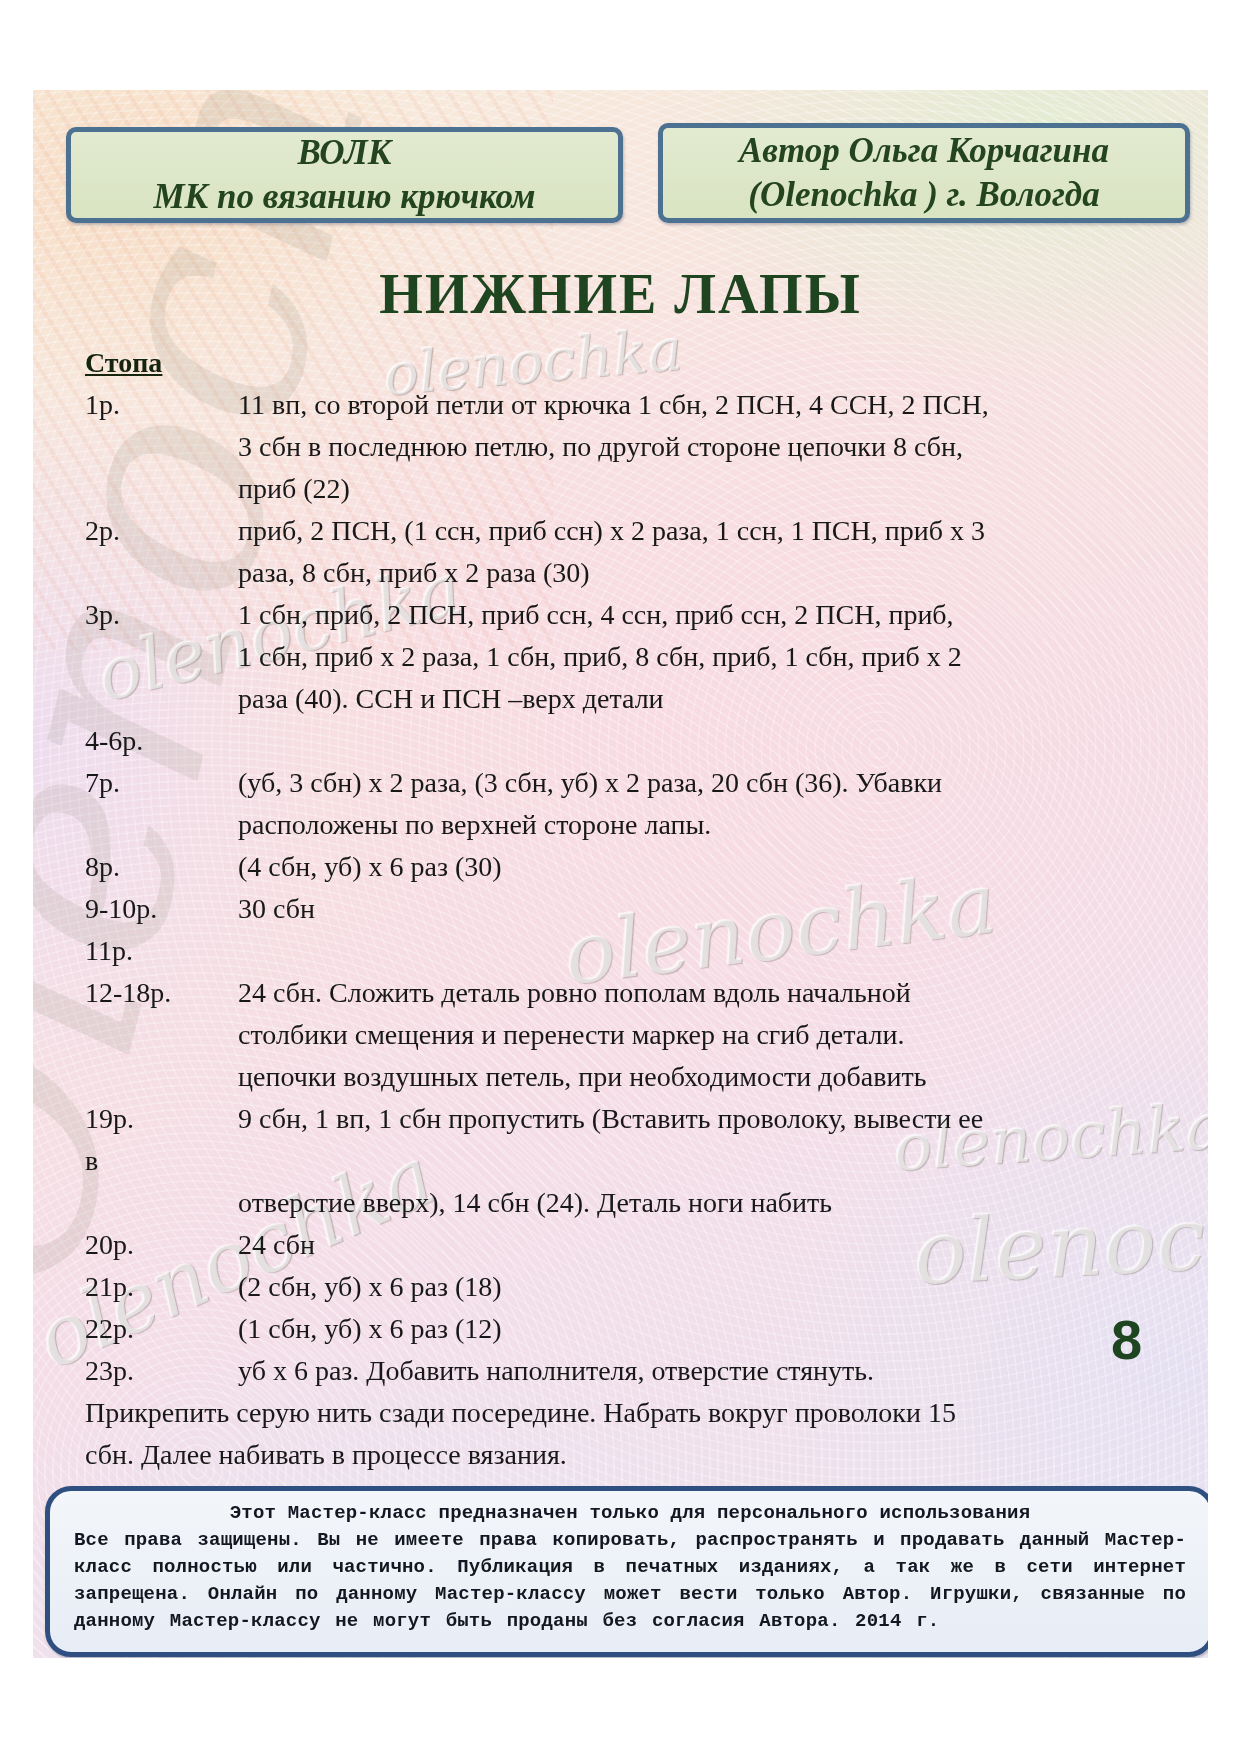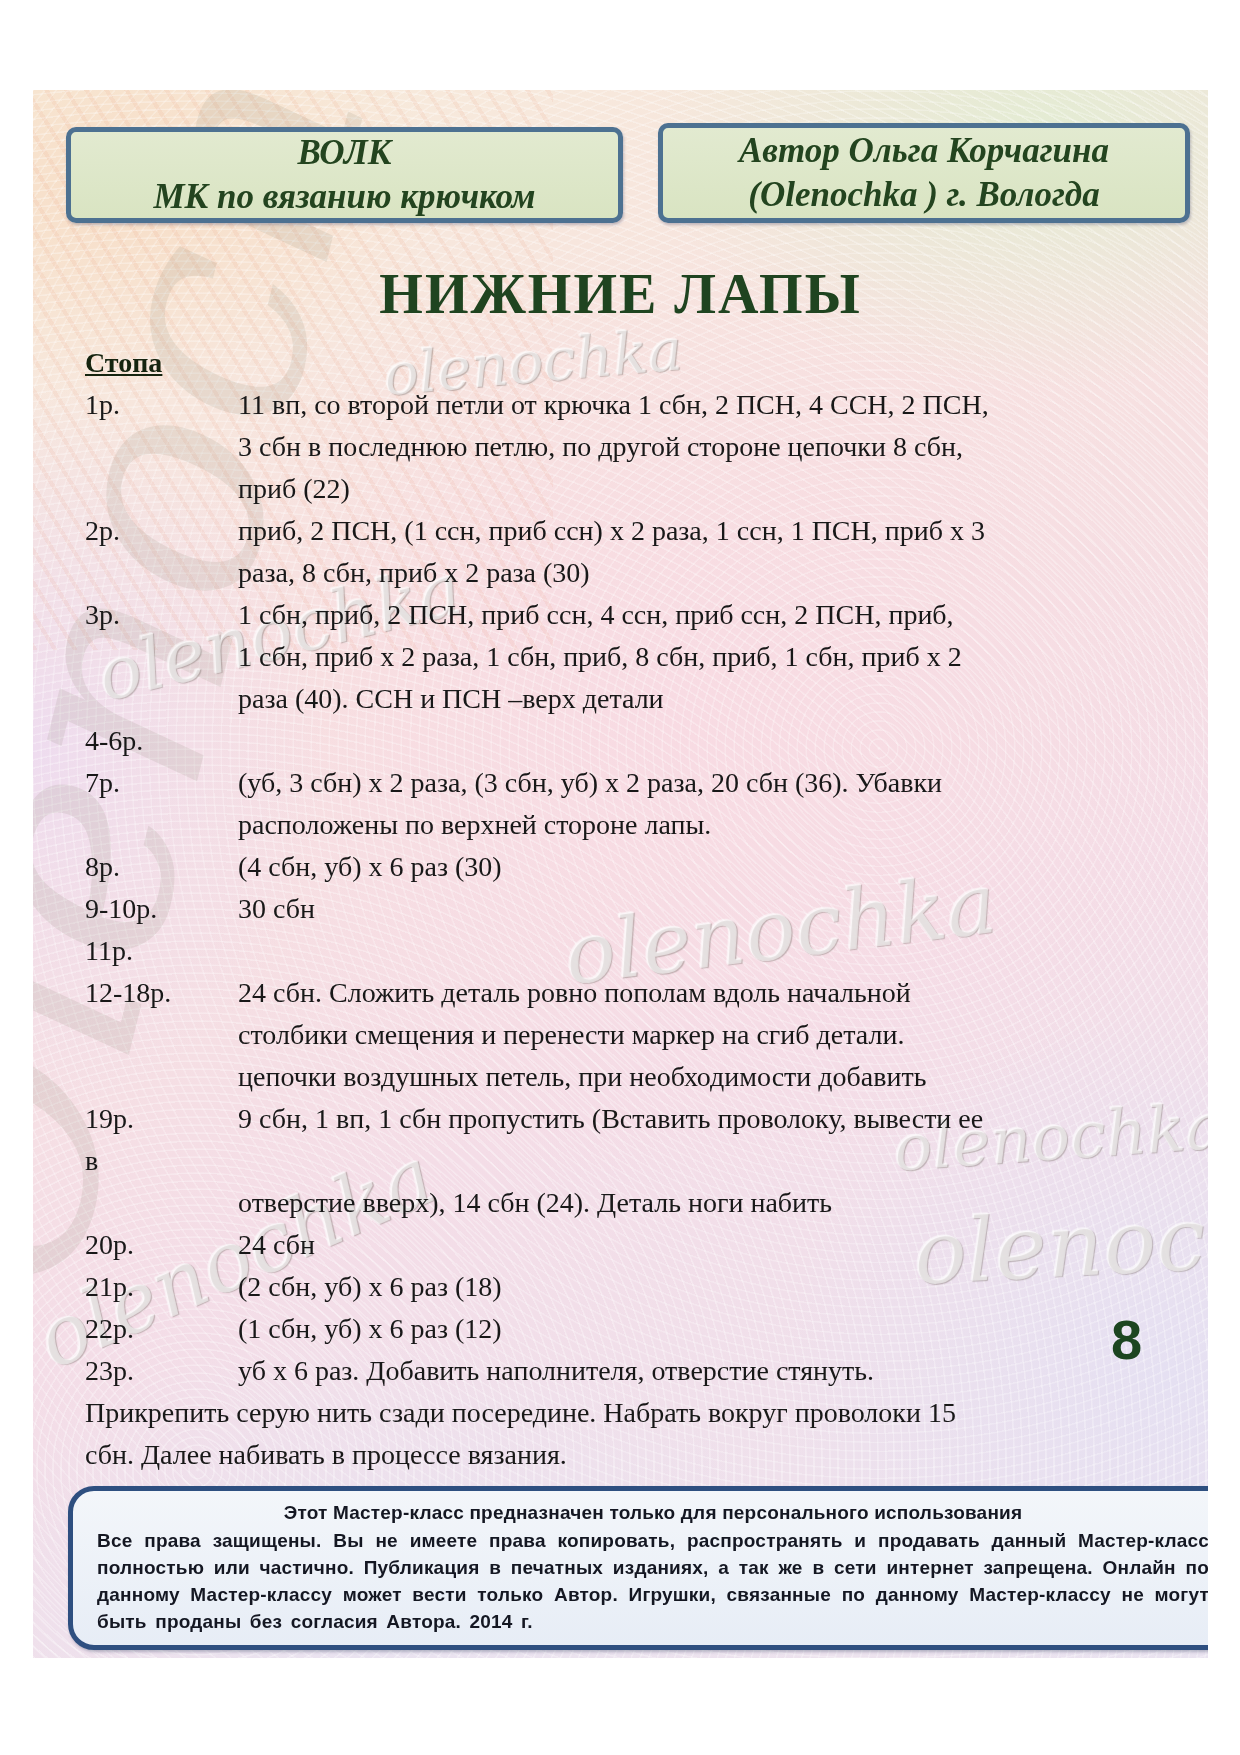--- a/index.html
+++ b/index.html
@@ -57,26 +57,26 @@
   .row .lbl{flex:0 0 153px;line-height:42px;white-space:nowrap;}
   .row .lines{flex:1 1 auto;min-width:0;}
   .row .lines div{line-height:42px;white-space:nowrap;}
   .sec-head{font-weight:bold;text-decoration:underline;line-height:42px;color:#15240f;}
   .closing div{line-height:42px;white-space:nowrap;}
   .pagenum{
     position:absolute;left:1078px;top:1222px;font-family:"Liberation Sans",sans-serif;
     font-size:56px;font-weight:bold;color:#1c4520;line-height:56px;
   }
   .footer-box{
-    position:absolute;left:35px;top:1396px;width:1112px;height:146px;
+    position:absolute;left:12px;top:1396px;width:1112px;height:146px;
     border:5px solid #2e4f80;border-radius:26px;
     background:linear-gradient(180deg,#f3f6fa 0%,#e7edf6 100%);
     box-shadow:1px 2px 3px rgba(70,80,110,0.35);
-    padding:8px 24px 0 24px;
-    font-family:Liberation Sans, sans-serif;font-weight:bold;color:#141722;
+    padding:8px 24px 7px 24px;
+    font-family:Liberation Mono, monospace;font-weight:bold;color:#141722;
   }
   .footer-box .f1{text-align:center;font-size:19px;line-height:28px;letter-spacing:0.2px;}
   .footer-box .fbody{text-align:justify;font-size:19px;line-height:27px;letter-spacing:0.2px;word-spacing:3px;}
 </style>
 </head>
 <body>
 
 <div class="sheet">
   <div class="stripes-tl"></div>
 

